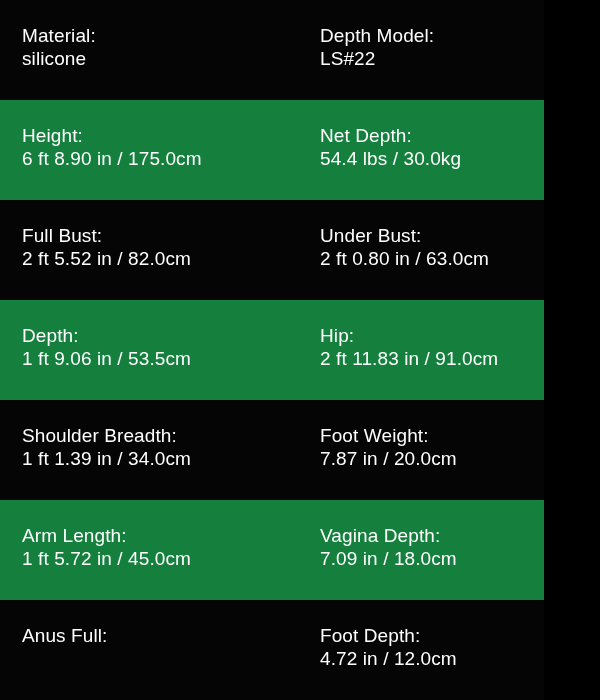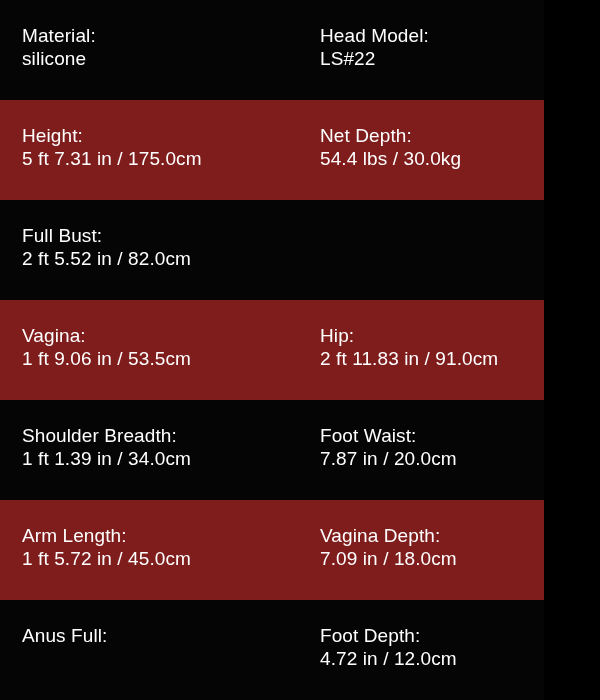--- a/index.html
+++ b/index.html
@@ -12,21 +12,21 @@
     height: 700px;
     overflow: hidden;
     font-family: "Liberation Sans", sans-serif;
   }
   .spec-row {
     height: 100px;
     display: flex;
     box-sizing: border-box;
   }
   .spec-row.dark { background: #050505; }
-  .spec-row.pink { background: #7f1d1d; }
+  .spec-row.pink { background: #15803d; }
   .spec-cell {
     box-sizing: border-box;
     padding-top: 24px;
     color: #FFFFFF;
     font-size: 19px;
     line-height: 23px;
     font-weight: 400;
   }
   .spec-cell.c1 {
     width: 320px;
@@ -45,61 +45,65 @@
 <body>
 
 <div class="spec-table">
 
   <div class="spec-row dark">
     <div class="spec-cell c1">
       <span class="spec-label">Material:</span>
       <span class="spec-value">silicone</span>
     </div>
     <div class="spec-cell c2">
-      <span class="spec-label">Head Model:</span>
+      <span class="spec-label">Depth Model:</span>
       <span class="spec-value">LS#22</span>
     </div>
   </div>
 
   <div class="spec-row pink">
     <div class="spec-cell c1">
       <span class="spec-label">Height:</span>
-      <span class="spec-value">5 ft 7.31 in / 175.0cm</span>
+      <span class="spec-value">6 ft 8.90 in / 175.0cm</span>
     </div>
     <div class="spec-cell c2">
       <span class="spec-label">Net Depth:</span>
       <span class="spec-value">54.4 lbs / 30.0kg</span>
     </div>
   </div>
 
   <div class="spec-row dark">
     <div class="spec-cell c1">
       <span class="spec-label">Full Bust:</span>
       <span class="spec-value">2 ft 5.52 in / 82.0cm</span>
     </div>
+    <div class="spec-cell c2">
+      <span class="spec-label">Under Bust:</span>
+      <span class="spec-value">2 ft 0.80 in / 63.0cm</span>
+    </div>
   </div>
 
   <div class="spec-row pink">
     <div class="spec-cell c1">
-      <span class="spec-label">Vagina:</span>
+      <span class="spec-label">Depth:</span>
       <span class="spec-value">1 ft 9.06 in / 53.5cm</span>
     </div>
     <div class="spec-cell c2">
       <span class="spec-label">Hip:</span>
       <span class="spec-value">2 ft 11.83 in / 91.0cm</span>
     </div>
   </div>
 
   <div class="spec-row dark">
     <div class="spec-cell c1">
       <span class="spec-label">Shoulder Breadth:</span>
       <span class="spec-value">1 ft 1.39 in / 34.0cm</span>
     </div>
     <div class="spec-cell c2">
-      <span class="spec-label">Foot Waist:</span>
+      <span class="spec-label">Foot Weight:</span>
       <span class="spec-value">7.87 in / 20.0cm</span>
     </div>
   </div>
 
   <div class="spec-row pink">
     <div class="spec-cell c1">
       <span class="spec-label">Arm Length:</span>
       <span class="spec-value">1 ft 5.72 in / 45.0cm</span>
     </div>
     <div class="spec-cell c2">

